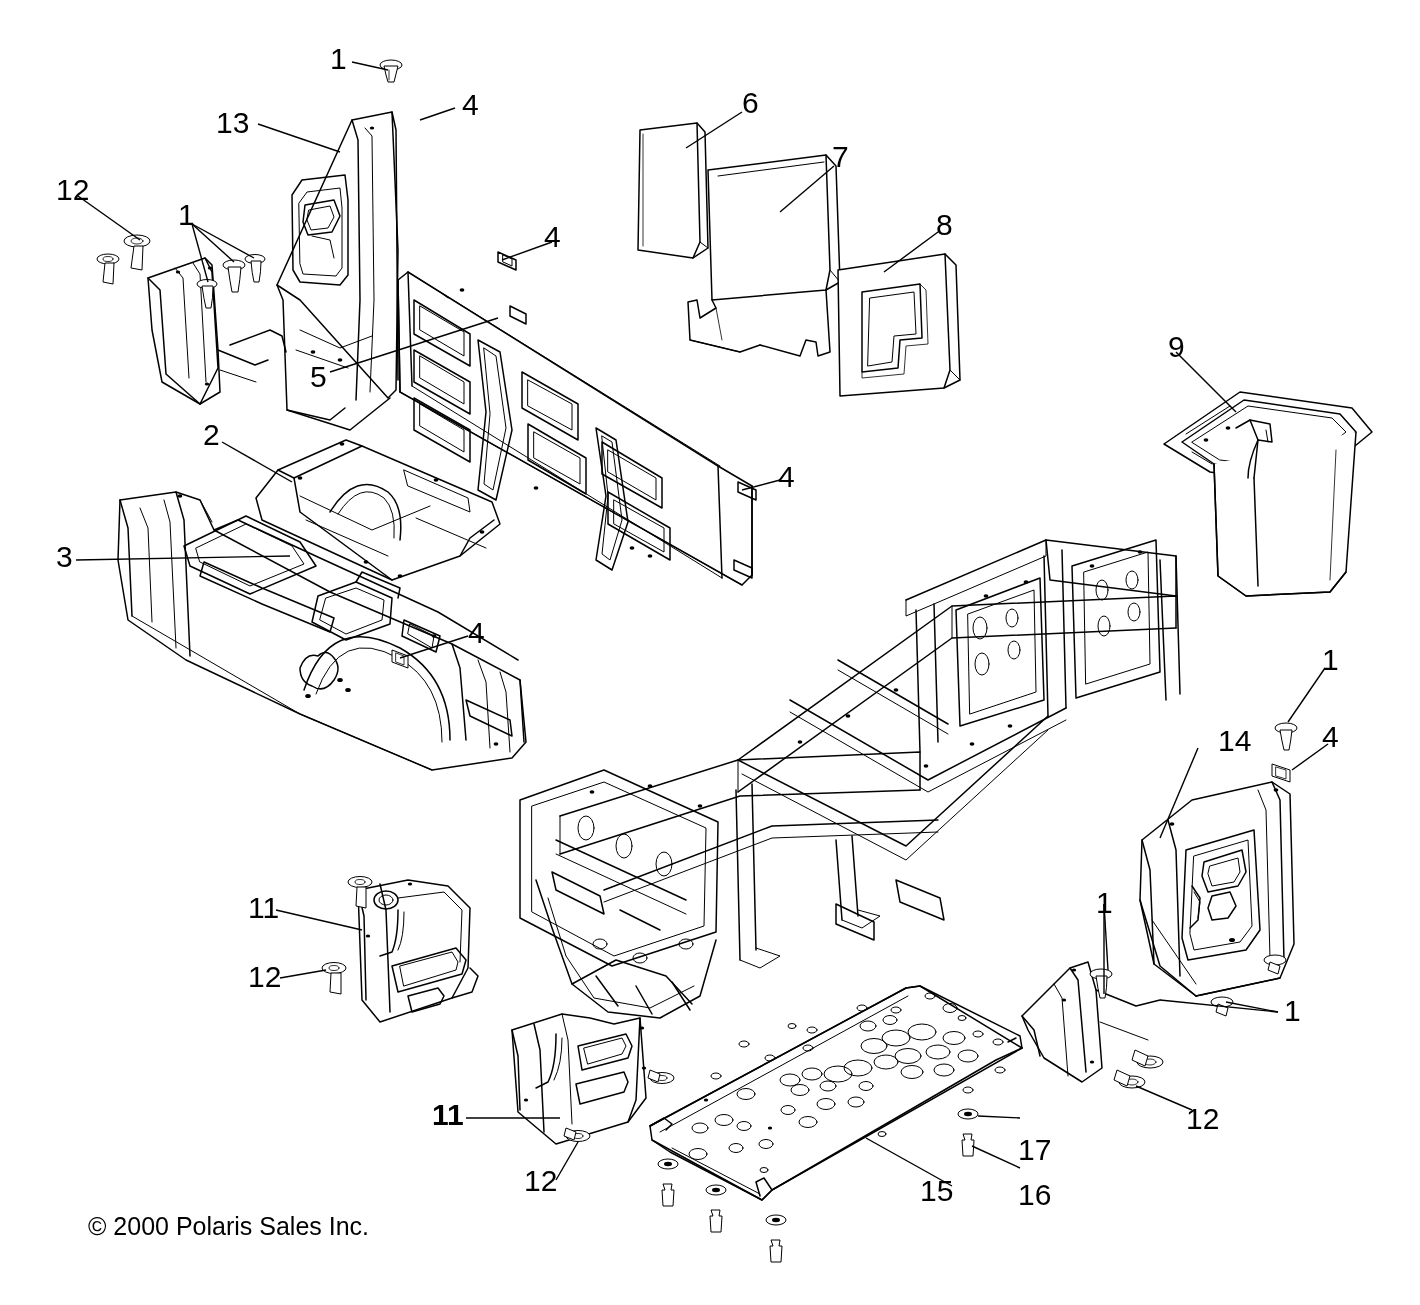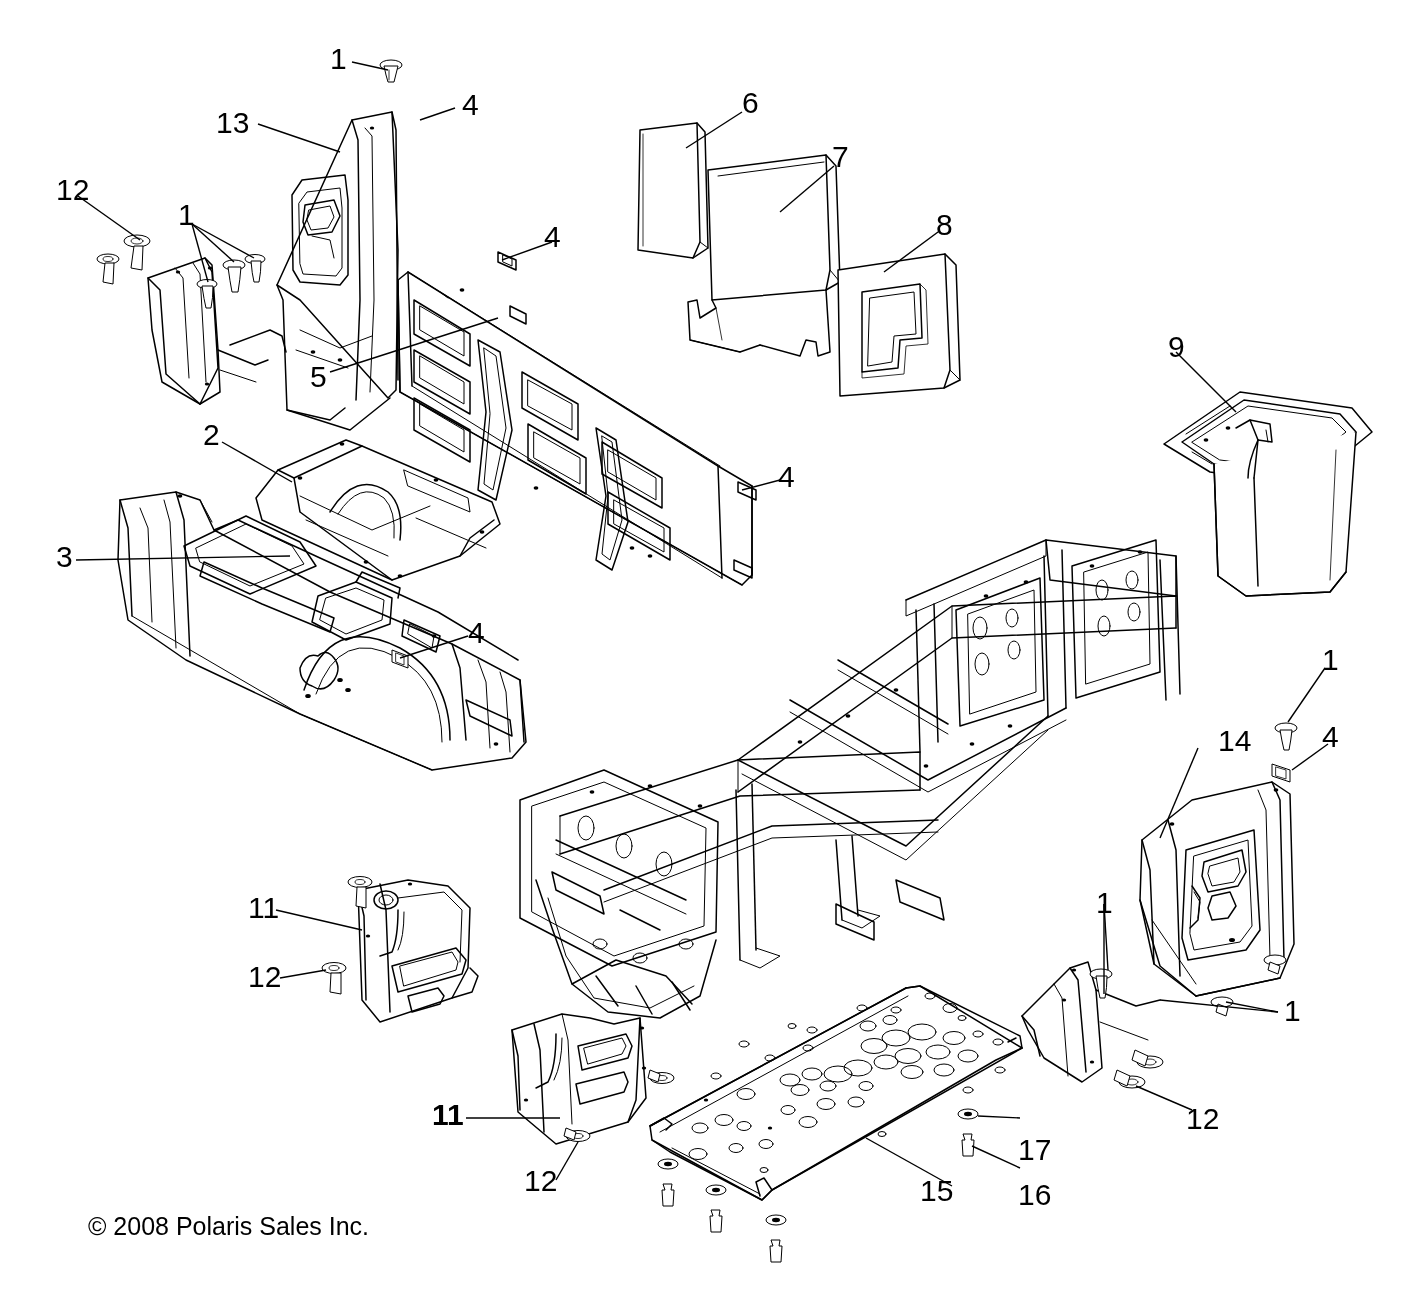--- a/index.html
+++ b/index.html
@@ -643,15 +643,15 @@
 <span class="callout" style="left:248px;top:962px;">12</span>
 <span class="callout" style="left:1096px;top:888px;">1</span>
 <span class="callout" style="left:1284px;top:996px;">1</span>
 <span class="callout" style="left:432px;top:1100px;font-weight:bold;">11</span>
 <span class="callout" style="left:1018px;top:1104px;margin-top:31px;">17</span>
 <span class="callout" style="left:1018px;top:1156px;margin-top:24px;">16</span>
 <span class="callout" style="left:920px;top:1176px;">15</span>
 <span class="callout" style="left:524px;top:1166px;">12</span>
 <span class="callout" style="left:1186px;top:1104px;">12</span>
 
-<div class="copyright">© 2008 Polaris Sales Inc.</div>
+<div class="copyright">© 2000 Polaris Sales Inc.</div>
 
 </div>
 
 </body></html>

